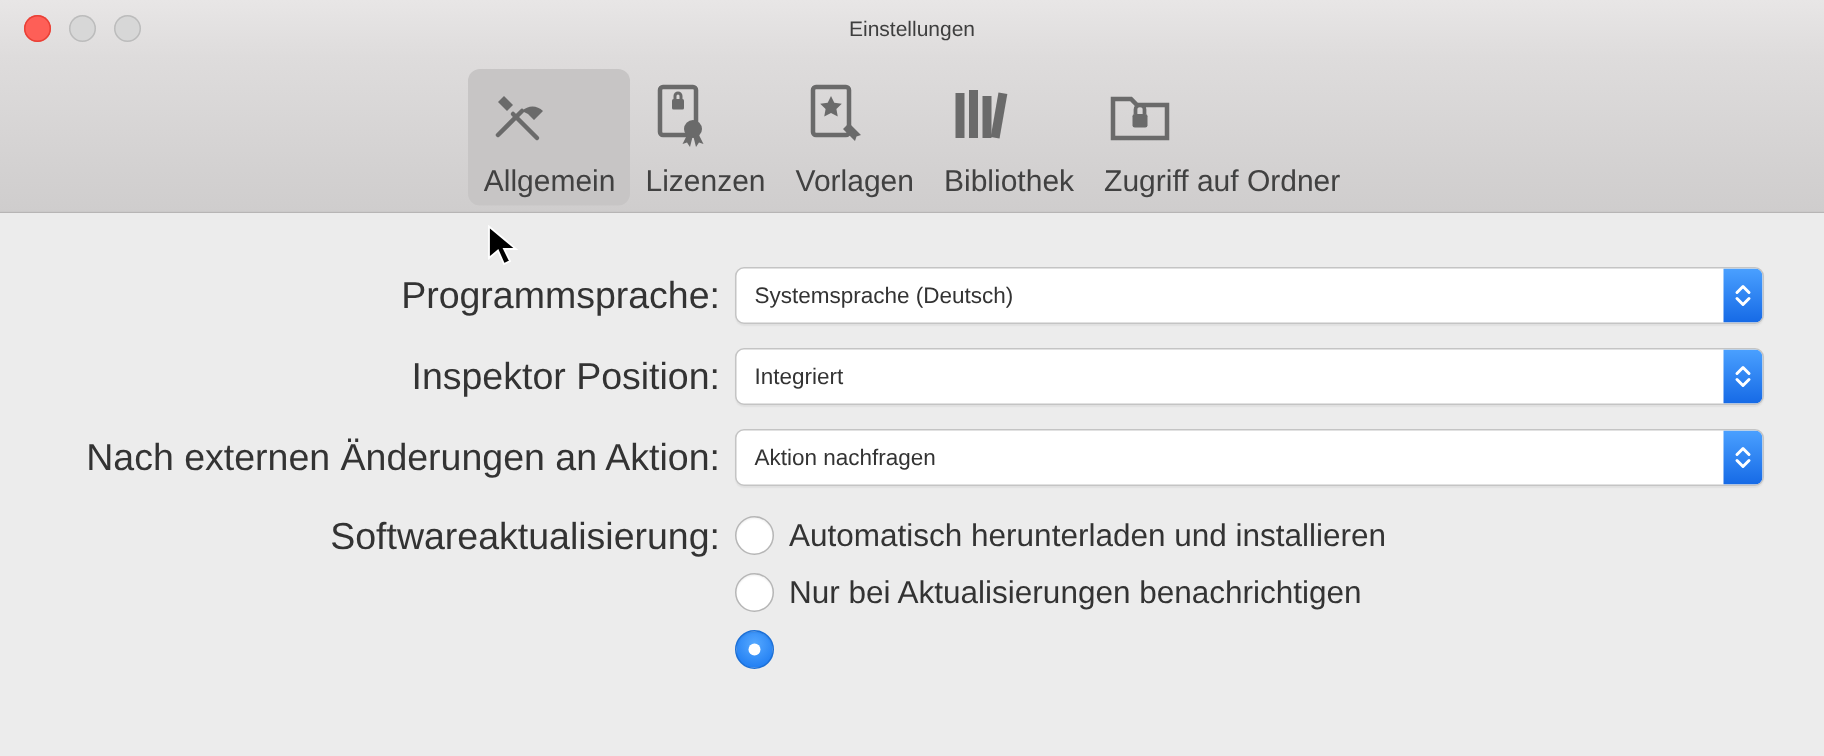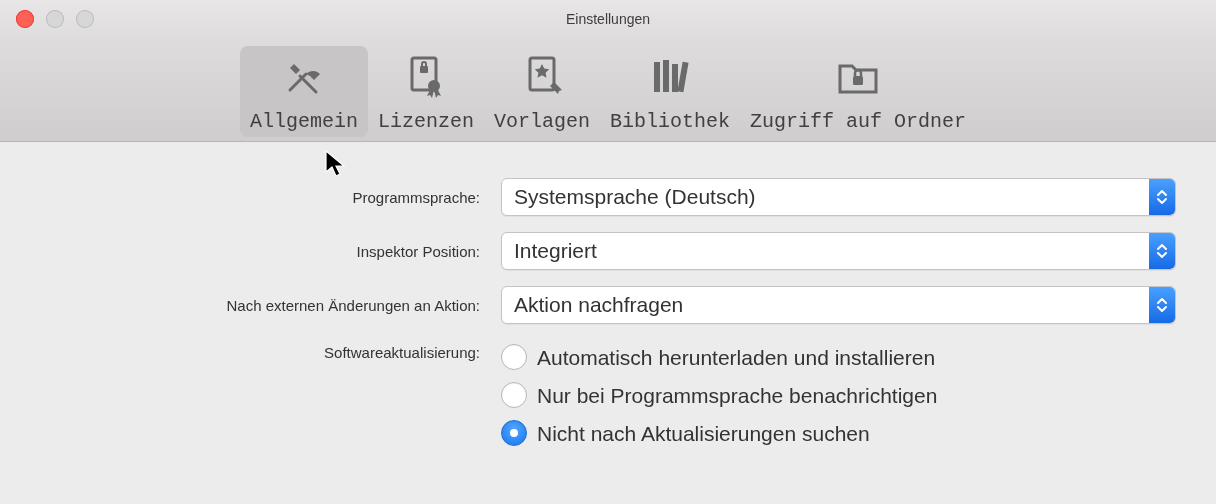--- a/index.html
+++ b/index.html
@@ -47,26 +47,25 @@
     border-bottom: 1px solid #b7b5b5;
     padding: 8px 0 4px 0;
   }
   .toolbar-inner {
     display: flex;
     justify-content: center;
   }
   .toolbar-item {
     display: flex;
     flex-direction: column;
-    align-items: center;
+    align-items: flex-start;
     padding: 6px 10px 4px 10px;
     border-radius: 8px;
     color: #555;
     position: relative;
-    font-family: Liberation Mono, monospace;
   }
   .toolbar-item.active {
     background: #c7c5c5;
     color: #444;
   }
   .toolbar-item svg {
     width: 48px; height: 48px;
   }
   .toolbar-label {
     margin-top: 4px;
@@ -85,39 +84,39 @@
     background: #ececec;
   }
   .row {
     display: flex;
     align-items: center;
     margin-bottom: 16px;
   }
   .row .label {
     width: 440px;
     text-align: right;
-    font-size: 15px;
-    color: #333;
-    padding-right: 21px;
+    font-size: 25px;
+    color: #333;
+    padding-right: 10px;
   }
   .popup {
     flex: 1;
     display: flex;
     align-items: center;
     height: 36px;
     background: #fff;
     border: 1px solid #c4c4c4;
     border-radius: 6px;
     box-shadow: 0 1px 1px rgba(0,0,0,0.05);
     overflow: hidden;
   }
   .popup-text {
     flex: 1;
     padding-left: 12px;
-    font-size: 21px;
+    font-size: 15px;
     color: #333;
   }
   .popup-arrows {
     width: 26px;
     background: linear-gradient(#4aa0ff, #166ae6);
     align-self: stretch;
     display: flex;
     align-items: center;
     justify-content: center;
     border-radius: 0 4px 4px 0;
@@ -280,22 +279,21 @@
 
   <div class="row" style="align-items:flex-start;">
     <div class="label" style="padding-top:4px;">Softwareaktualisierung:</div>
     <div class="radio-group">
       <div class="radio-option">
         <span class="radio"></span>
         <span>Automatisch herunterladen und installieren</span>
       </div>
       <div class="radio-option">
         <span class="radio"></span>
-        <span>Nur bei Programmsprache benachrichtigen</span>
+        <span>Nur bei Aktualisierungen benachrichtigen</span>
       </div>
       <div class="radio-option">
         <span class="radio selected"></span>
-        <span>Nicht nach Aktualisierungen suchen</span>
       </div>
     </div>
   </div>
 
 </div>
 
 </body></html>

